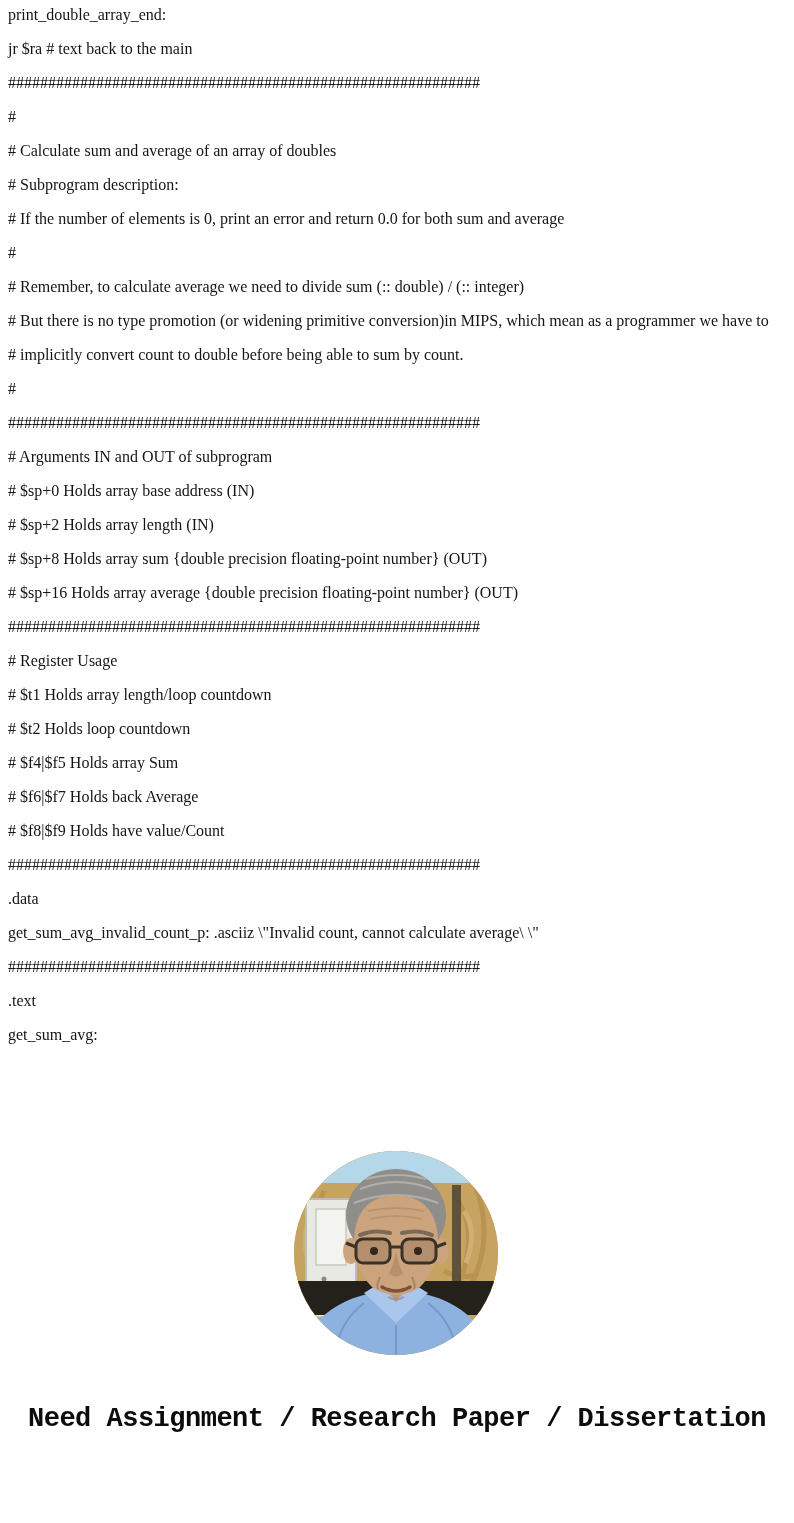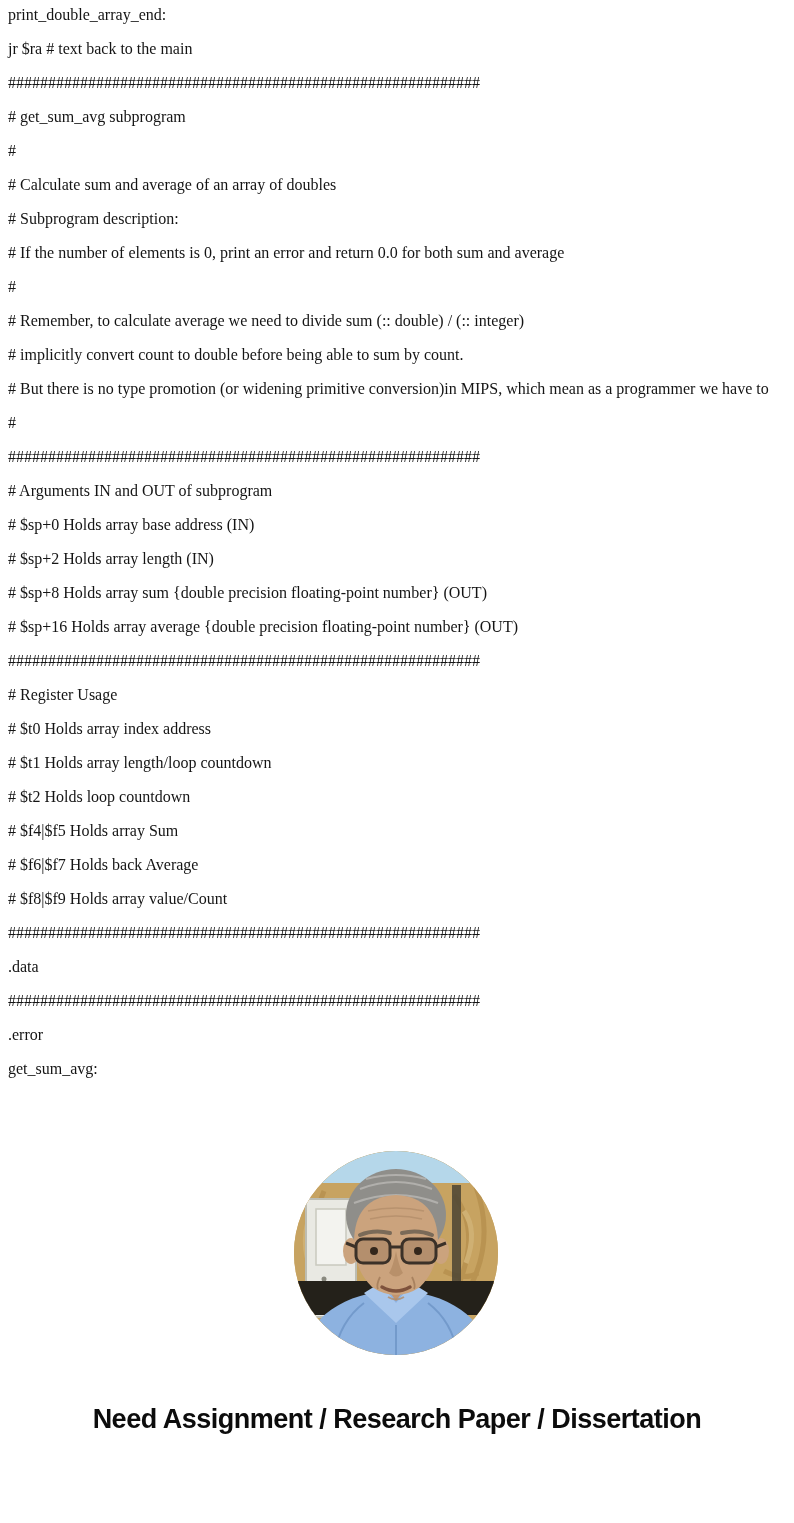--- a/index.html
+++ b/index.html
@@ -13,61 +13,60 @@
     font-size:16px;line-height:34px;height:34px;white-space:pre;
     color:#141414;letter-spacing:0;
   }
   .avatar{
     position:absolute;left:294px;top:1151px;width:204px;height:204px;
     border-radius:50%;overflow:hidden;background:#c7a361;
   }
   .avatar svg{display:block;width:204px;height:204px;}
   .promo{
     position:absolute;top:1404px;left:0;width:794px;text-align:center;
-    font-family:Liberation Sans, sans-serif;font-weight:bold;color:#0c0c0c;
+    font-family:Liberation Mono, monospace;font-weight:bold;color:#0c0c0c;
   }
   .promo-line{font-size:27px;line-height:30px;letter-spacing:-0.5px;}
 </style>
 </head>
 <body>
 
 <div class="page">
 
   <div class="code-block">
       <div class="code-line">print_double_array_end:</div>
       <div class="code-line">jr $ra # text back to the main</div>
       <div class="code-line">###########################################################</div>
-      <div class="code-line"># get_sum_avg subprogram</div>
       <div class="code-line">#</div>
       <div class="code-line"># Calculate sum and average of an array of doubles</div>
       <div class="code-line"># Subprogram description:</div>
       <div class="code-line"># If the number of elements is 0, print an error and return 0.0 for both sum and average</div>
       <div class="code-line">#</div>
       <div class="code-line"># Remember, to calculate average we need to divide sum (:: double) / (:: integer)</div>
+      <div class="code-line"># But there is no type promotion (or widening primitive conversion)in MIPS, which mean as a programmer we have to</div>
       <div class="code-line"># implicitly convert count to double before being able to sum by count.</div>
-      <div class="code-line"># But there is no type promotion (or widening primitive conversion)in MIPS, which mean as a programmer we have to</div>
       <div class="code-line">#</div>
       <div class="code-line">###########################################################</div>
       <div class="code-line"># Arguments IN and OUT of subprogram</div>
       <div class="code-line"># $sp+0 Holds array base address (IN)</div>
       <div class="code-line"># $sp+2 Holds array length (IN)</div>
       <div class="code-line"># $sp+8 Holds array sum {double precision floating-point number} (OUT)</div>
       <div class="code-line"># $sp+16 Holds array average {double precision floating-point number} (OUT)</div>
       <div class="code-line">###########################################################</div>
       <div class="code-line"># Register Usage</div>
-      <div class="code-line"># $t0 Holds array index address</div>
       <div class="code-line"># $t1 Holds array length/loop countdown</div>
       <div class="code-line"># $t2 Holds loop countdown</div>
       <div class="code-line"># $f4|$f5 Holds array Sum</div>
       <div class="code-line"># $f6|$f7 Holds back Average</div>
-      <div class="code-line"># $f8|$f9 Holds array value/Count</div>
+      <div class="code-line"># $f8|$f9 Holds have value/Count</div>
       <div class="code-line">###########################################################</div>
       <div class="code-line">.data</div>
+      <div class="code-line">get_sum_avg_invalid_count_p: .asciiz \"Invalid count, cannot calculate average\ \"</div>
       <div class="code-line">###########################################################</div>
-      <div class="code-line">.error</div>
+      <div class="code-line">.text</div>
       <div class="code-line">get_sum_avg:</div>
     </div>
 
   <div class="avatar">
     <svg viewBox="0 0 204 204" xmlns="http://www.w3.org/2000/svg">
 
       <rect x="0" y="0" width="204" height="204" fill="#c7a361"></rect>
       <rect x="0" y="0" width="204" height="32" fill="#b5d7ea"></rect>
 
       <g stroke-width="5" fill="none" opacity="0.45">

